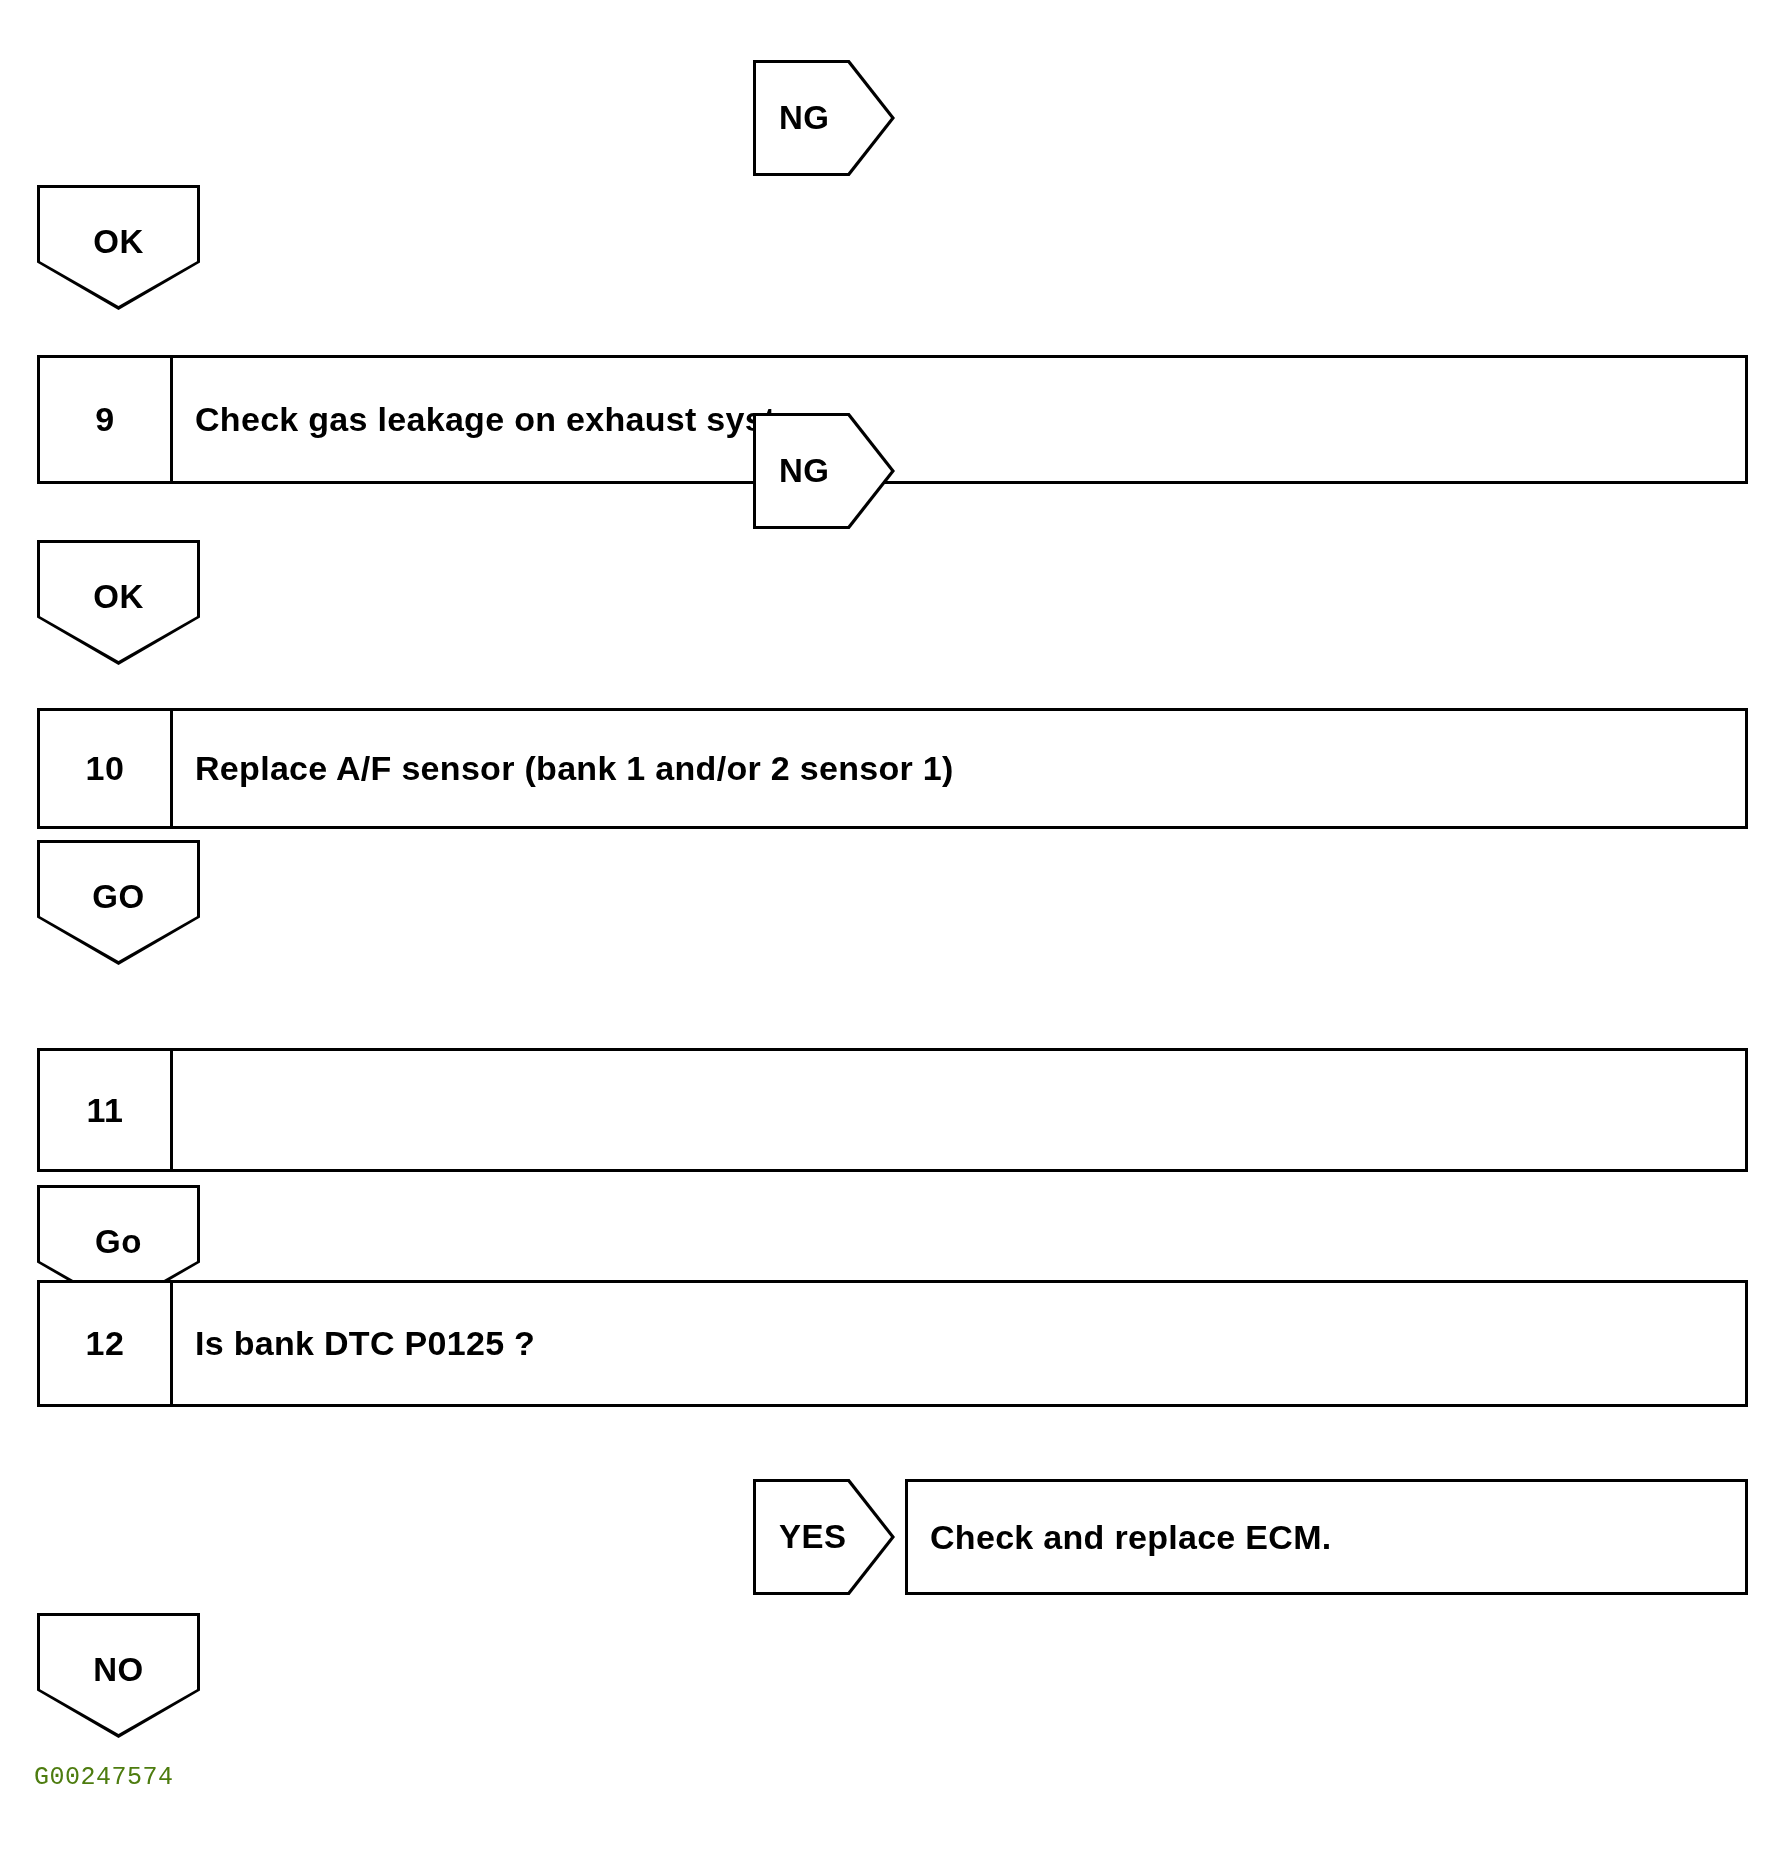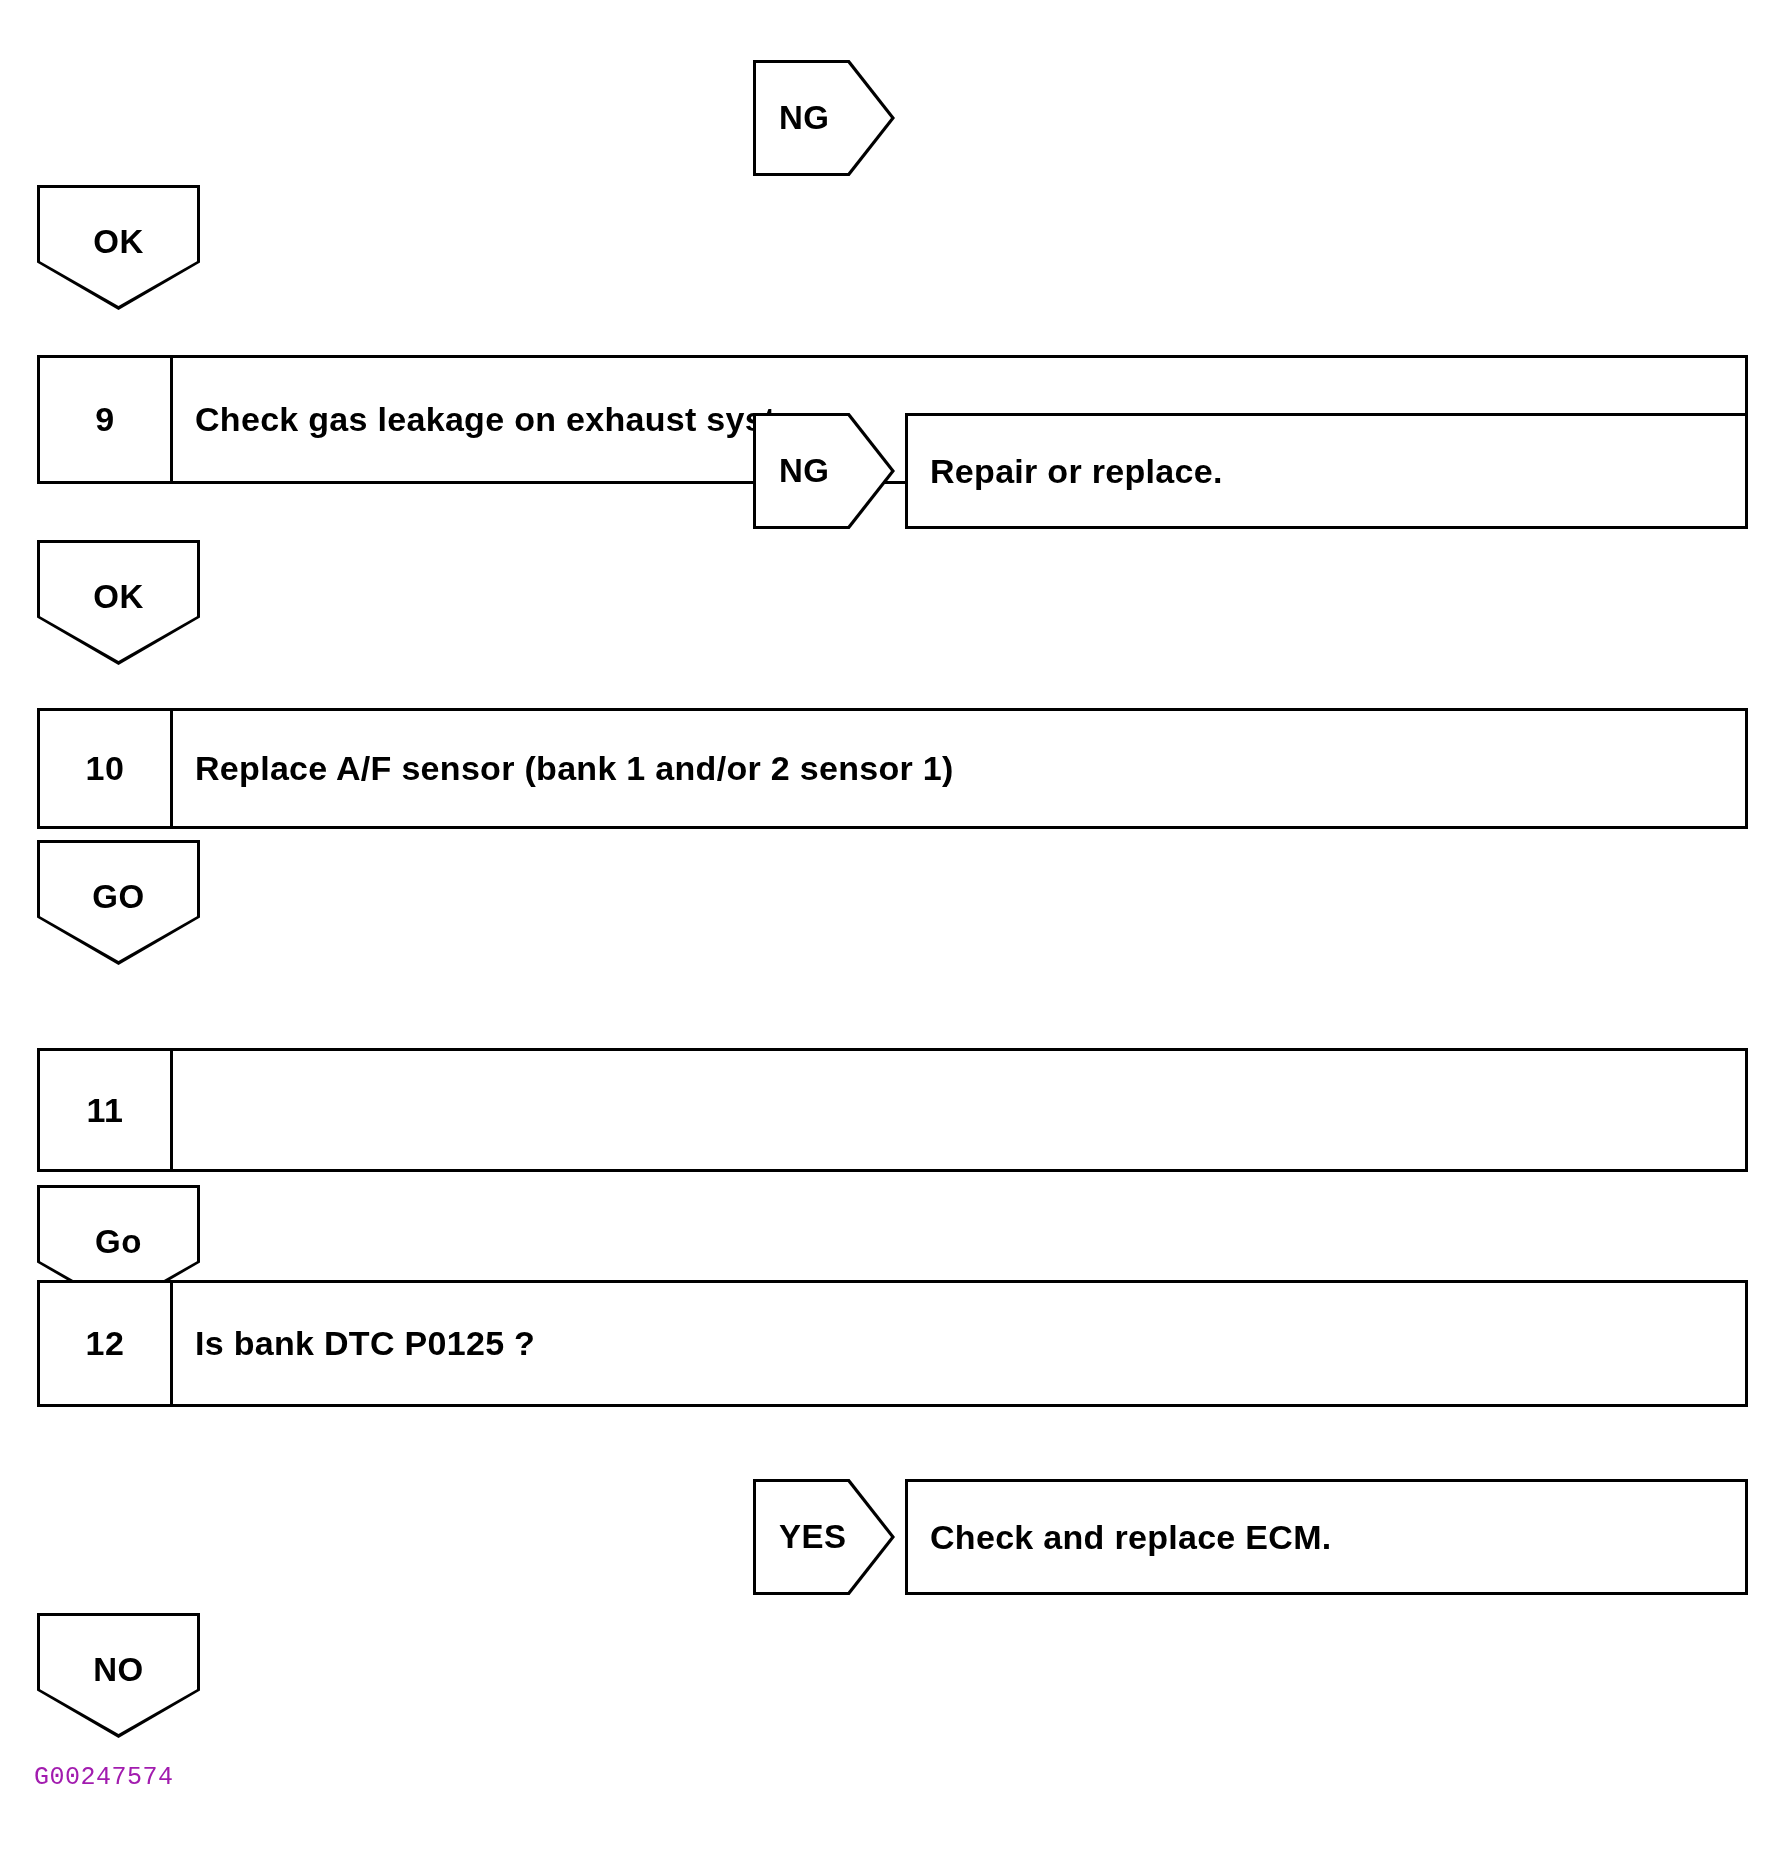--- a/index.html
+++ b/index.html
@@ -117,21 +117,21 @@
     transform: translateY(-50%);
     left: 26px;
   }
 
   
   .fig-id {
     position: absolute;
     font-family: "Liberation Mono", "DejaVu Sans Mono", monospace;
     font-size: 25px;
     letter-spacing: 0.5px;
-    color: #a21caf;
+    color: #4d7c0f;
   }
 </style>
 </head>
 <body>
 
 <div id="diagram">
 
   <div class="pent pent-right" style="left:753px; top:60px; width:142px; height:116px;">
     <div class="inner"></div>
     <span class="lbl">NG</span>
@@ -144,21 +144,20 @@
 
   <div class="step-box" style="left:37px; top:355px; width:1711px; height:129px;">
     <div class="step-num">9</div>
     <div class="step-text">Check gas leakage on exhaust system.</div>
   </div>
 
   <div class="pent pent-right" style="left:753px; top:413px; width:142px; height:116px;">
     <div class="inner"></div>
     <span class="lbl">NG</span>
   </div>
-  <div class="result-box" style="left:905px; top:413px; width:843px; height:116px;">Repair or replace.</div>
 
   <div class="pent pent-down" style="left:37px; top:540px; width:163px; height:125px;">
     <div class="inner"></div>
     <span class="lbl">OK</span>
   </div>
 
   <div class="step-box" style="left:37px; top:708px; width:1711px; height:121px;">
     <div class="step-num">10</div>
     <div class="step-text">Replace A/F sensor (bank 1 and/or 2 sensor 1)</div>
   </div>

